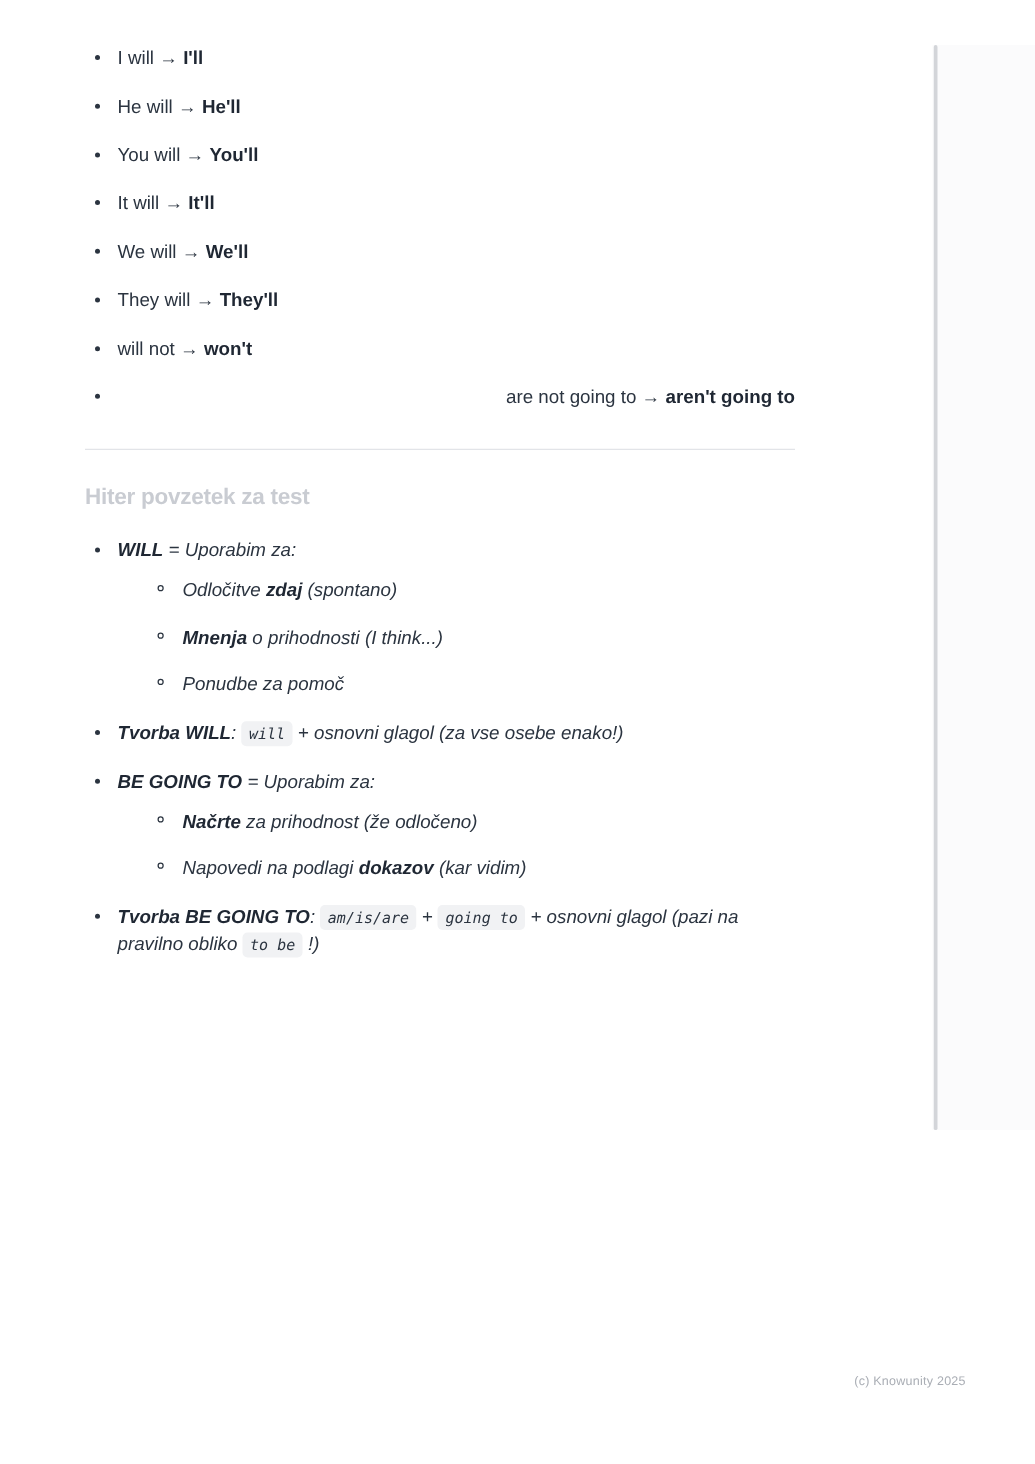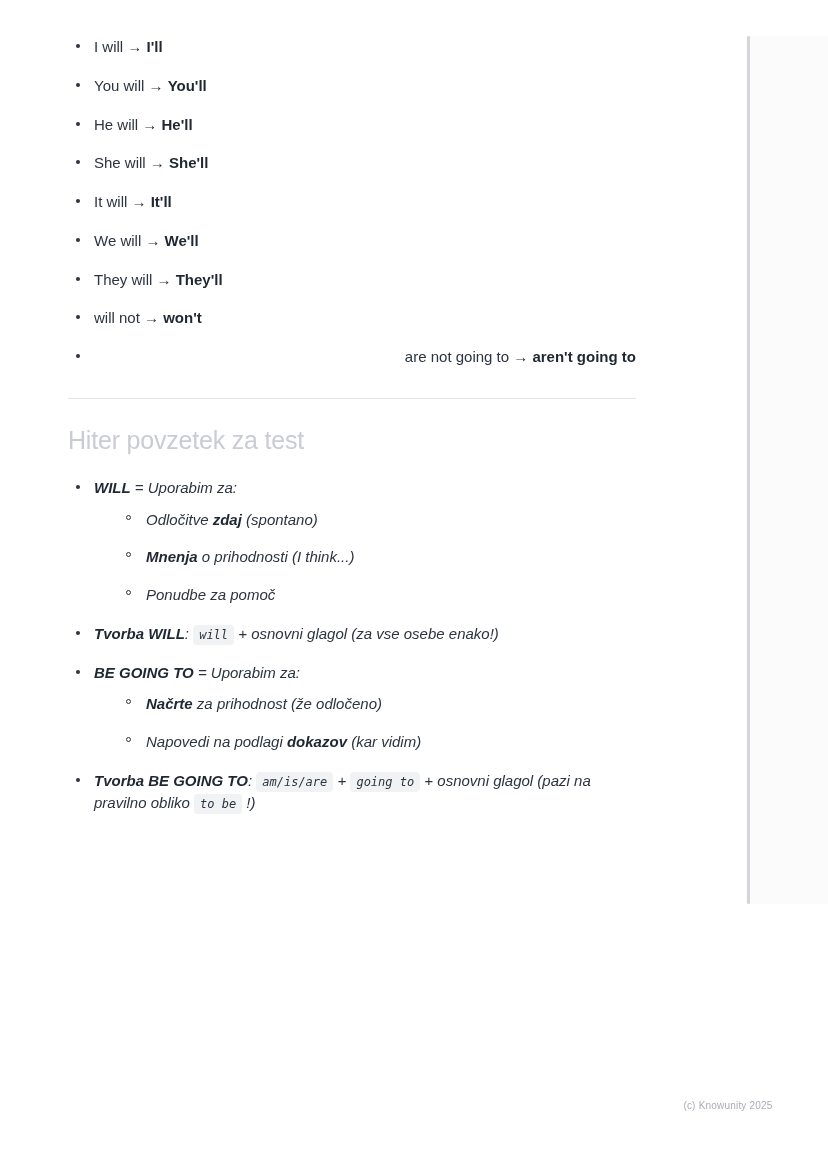--- a/index.html
+++ b/index.html
@@ -81,22 +81,22 @@
   b, strong { font-weight: bold; color: #1f2733; }
 
   hr.divider {
     border: none;
     border-top: 1px solid #e2e4e8;
     margin: 30px 0 0 0;
     width: 568px;
   }
 
   h2.section-title {
-    font-size: 25px;
-    font-weight: normal;
+    font-size: 18px;
+    font-weight: bold;
     color: #c9ccd2;
     margin: 27px 0 22px 0;
     letter-spacing: -0.2px;
   }
 
   ul.lvl2 {
     list-style: none;
     margin: 10px 0 0 0;
     padding: 0;
   }
@@ -157,33 +157,28 @@
 
   <div class="content">
 
     <ul class="lvl1 contractions">
       <li>
         <span>I will</span>
         <span class="arrow">→</span>
         <b>I'll</b>
       </li>
       <li>
+        <span>He will</span>
+        <span class="arrow">→</span>
+        <b>He'll</b>
+      </li>
+      <li>
         <span>You will</span>
         <span class="arrow">→</span>
         <b>You'll</b>
-      </li>
-      <li>
-        <span>He will</span>
-        <span class="arrow">→</span>
-        <b>He'll</b>
-      </li>
-      <li>
-        <span>She will</span>
-        <span class="arrow">→</span>
-        <b>She'll</b>
       </li>
       <li>
         <span>It will</span>
         <span class="arrow">→</span>
         <b>It'll</b>
       </li>
       <li>
         <span>We will</span>
         <span class="arrow">→</span>
         <b>We'll</b>

